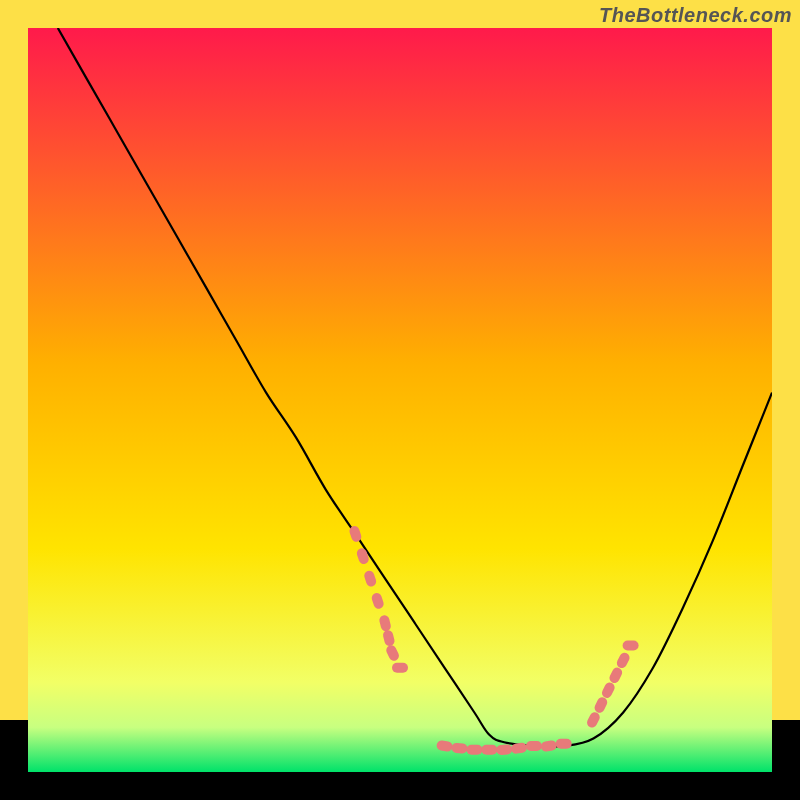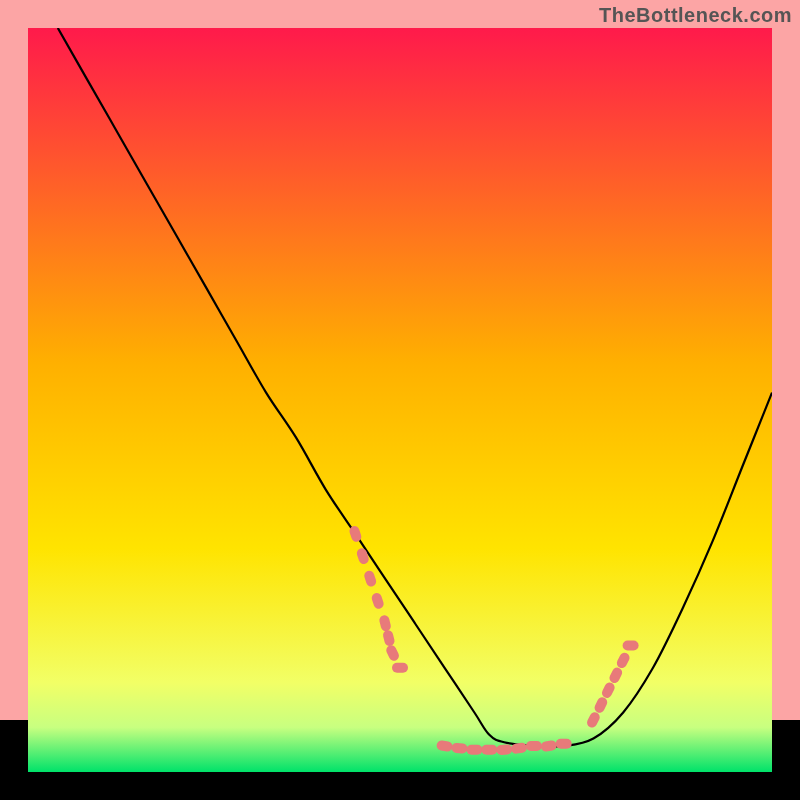--- a/index.html
+++ b/index.html
@@ -6,22 +6,23 @@
     margin: 0;
     padding: 0;
     width: 800px;
     height: 800px;
     background: #000;
     font-family: Arial, Helvetica, sans-serif;
   }
   .wrapper {
     width: 800px;
     height: 720px;
-    background: #fca5a5;
+    background: #fde047;
     position: relative;
+    font-style: italic;
   }
   .watermark {
     position: absolute;
     top: 4px;
     right: 8px;
     color: #555;
     font-size: 20px;
     font-weight: bold;
     z-index: 10;
     letter-spacing: 0.5px;

